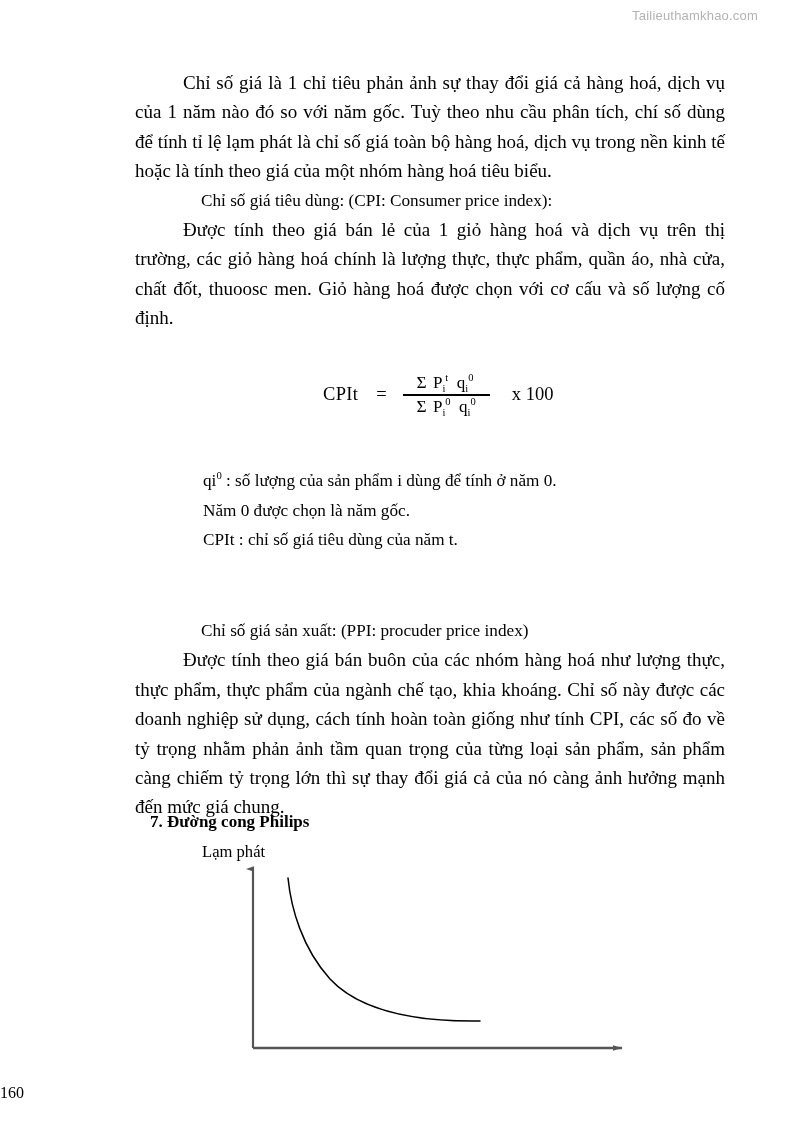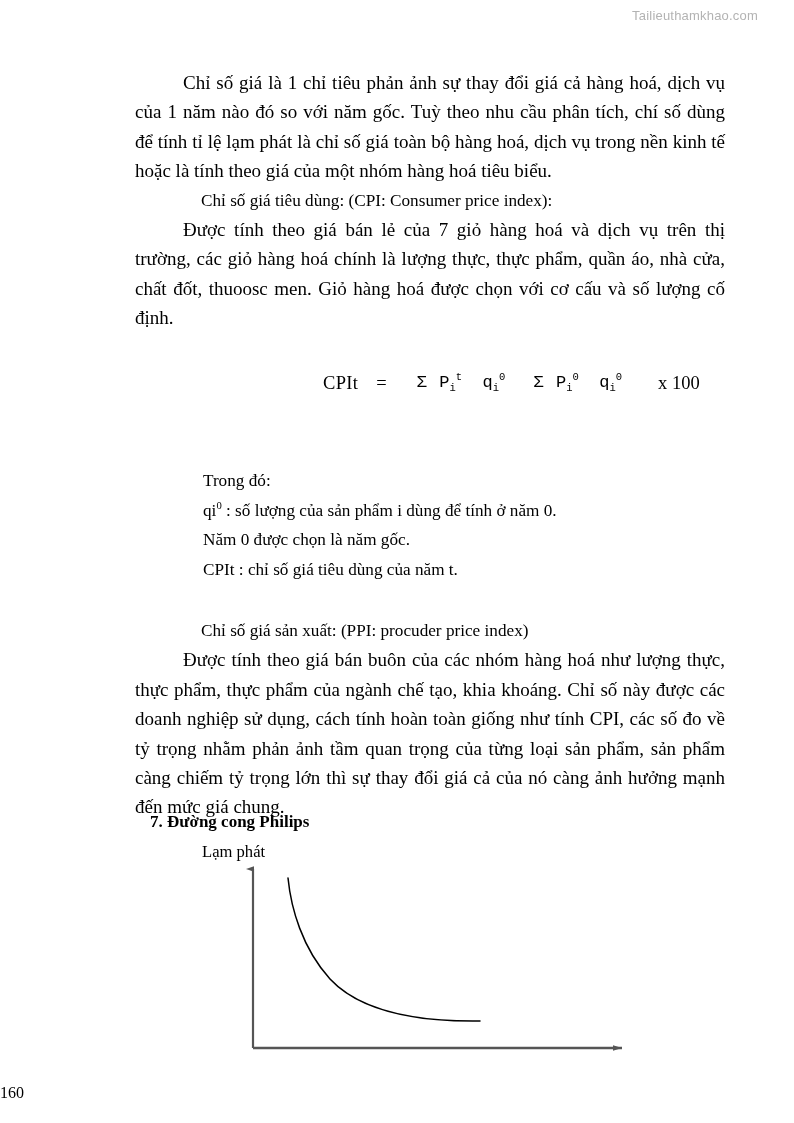--- a/index.html
+++ b/index.html
@@ -69,24 +69,23 @@
     top: 0;
     display: flex;
     align-items: center;
     font-size: 18.5px;
     white-space: nowrap;
   }
   .f-lhs { padding-right: 18px; letter-spacing: 0.3px; }
   .f-eq  { padding-right: 16px; }
   .fraction {
     display: inline-flex;
-    flex-direction: row;
+    flex-direction: column;
     align-items: flex-start;
     line-height: 1.05;
-    font-family: Liberation Mono, monospace;
   }
   .fr-num, .fr-den {
     padding: 2px 14px;
     white-space: nowrap;
     font-size: 17px;
   }
   .fr-bar {
     width: 100%;
     height: 1.4px;
     background: #000;
@@ -160,38 +159,37 @@
 </head>
 <body>
 
 <div class="page">
 
   <div class="watermark">Tailieuthamkhao.com</div>
 
   <div class="body-area">
     <p class="para">Chỉ số giá là 1 chỉ tiêu phản ảnh sự thay đổi giá cả hàng hoá, dịch vụ của 1 năm nào đó so với năm gốc. Tuỳ theo nhu cầu phân tích, chí số dùng để tính tỉ lệ lạm phát là chỉ số giá toàn bộ hàng hoá, dịch vụ trong nền kinh tế hoặc là tính theo giá của một nhóm hàng hoá tiêu biểu.</p>
     <p class="subtitle">Chỉ số giá tiêu dùng: (CPI: Consumer price index):</p>
-    <p class="para">Được tính theo giá bán lẻ của 7 giỏ hàng hoá và dịch vụ trên thị trường, các giỏ hàng hoá chính là lượng thực, thực phẩm, quần áo, nhà cửa, chất đốt, thuoosc men. Giỏ hàng hoá được chọn với cơ cấu và số lượng cố định.</p>
+    <p class="para">Được tính theo giá bán lẻ của 1 giỏ hàng hoá và dịch vụ trên thị trường, các giỏ hàng hoá chính là lượng thực, thực phẩm, quần áo, nhà cửa, chất đốt, thuoosc men. Giỏ hàng hoá được chọn với cơ cấu và số lượng cố định.</p>
   </div>
 
   <div class="formula-wrap">
     <div class="formula">
       <span class="f-lhs">CPIt</span>
       <span class="f-eq">=</span>
       <span class="fraction">
         <span class="fr-num"><span class="sig">Σ</span>&nbsp;<span>P</span><sub class="sm">i</sub><sup class="sm">t</sup>&nbsp;&nbsp;<span>q</span><sub class="sm">i</sub><sup class="sm">0</sup></span>
         <span class="fr-bar"></span>
         <span class="fr-den"><span class="sig">Σ</span>&nbsp;<span>P</span><sub class="sm">i</sub><sup class="sm">0</sup>&nbsp;&nbsp;<span>q</span><sub class="sm">i</sub><sup class="sm">0</sup></span>
       </span>
       <span class="f-rhs">x 100</span>
     </div>
   </div>
 
   <div class="defs">
-    <div class="dline">Trong đó:</div>
     <div class="dline"><span>qi</span><sup class="sm">0</sup><span> : số lượng của sản phẩm i dùng để tính ở năm 0.</span></div>
     <div class="dline">Năm 0 được chọn là năm gốc.</div>
     <div class="dline">CPIt : chỉ số giá tiêu dùng của năm t.</div>
   </div>
 
   <div class="sect2">
     <p class="subtitle">Chỉ số giá sản xuất: (PPI: procuder price index)</p>
     <p class="para">Được tính theo giá bán buôn của các nhóm hàng hoá như lượng thực, thực phẩm, thực phẩm của ngành chế tạo, khia khoáng. Chỉ số này được các doanh nghiệp sử dụng, cách tính hoàn toàn giống như tính CPI, các số đo về tỷ trọng nhằm phản ảnh tầm quan trọng của từng loại sản phẩm, sản phẩm càng chiếm tỷ trọng lớn thì sự thay đổi giá cả của nó càng ảnh hưởng mạnh đến mức giá chung.</p>
   </div>
 

